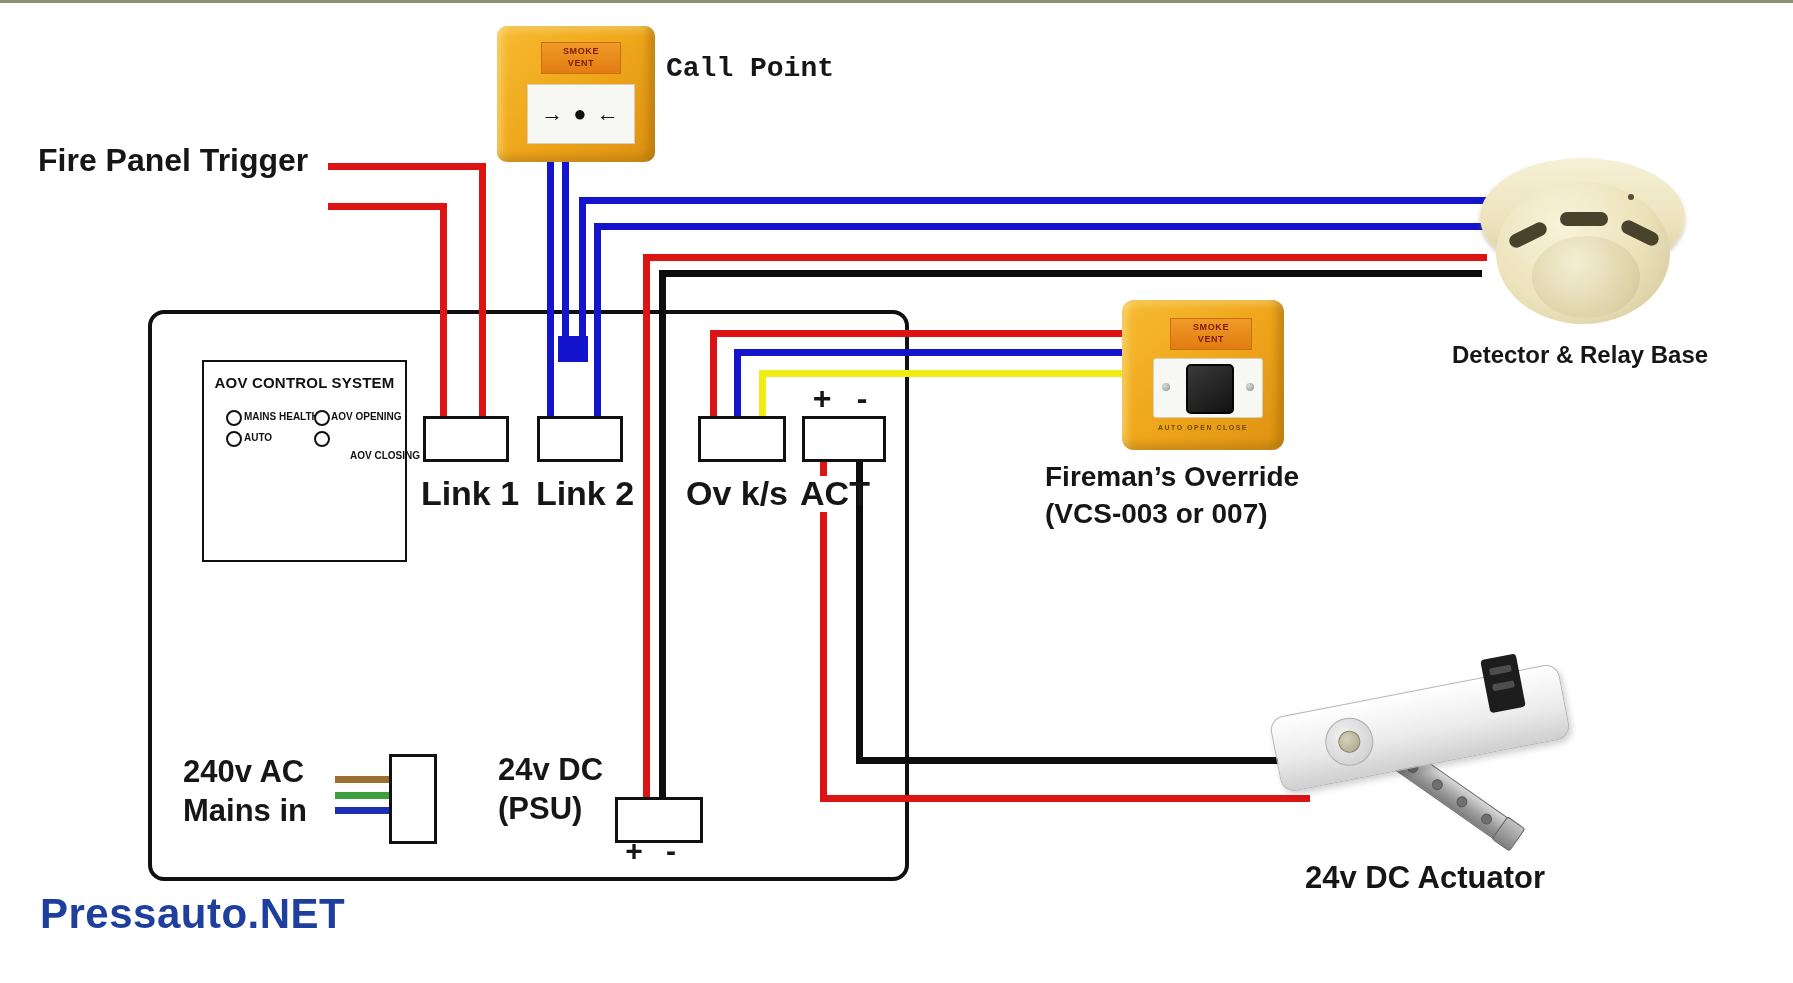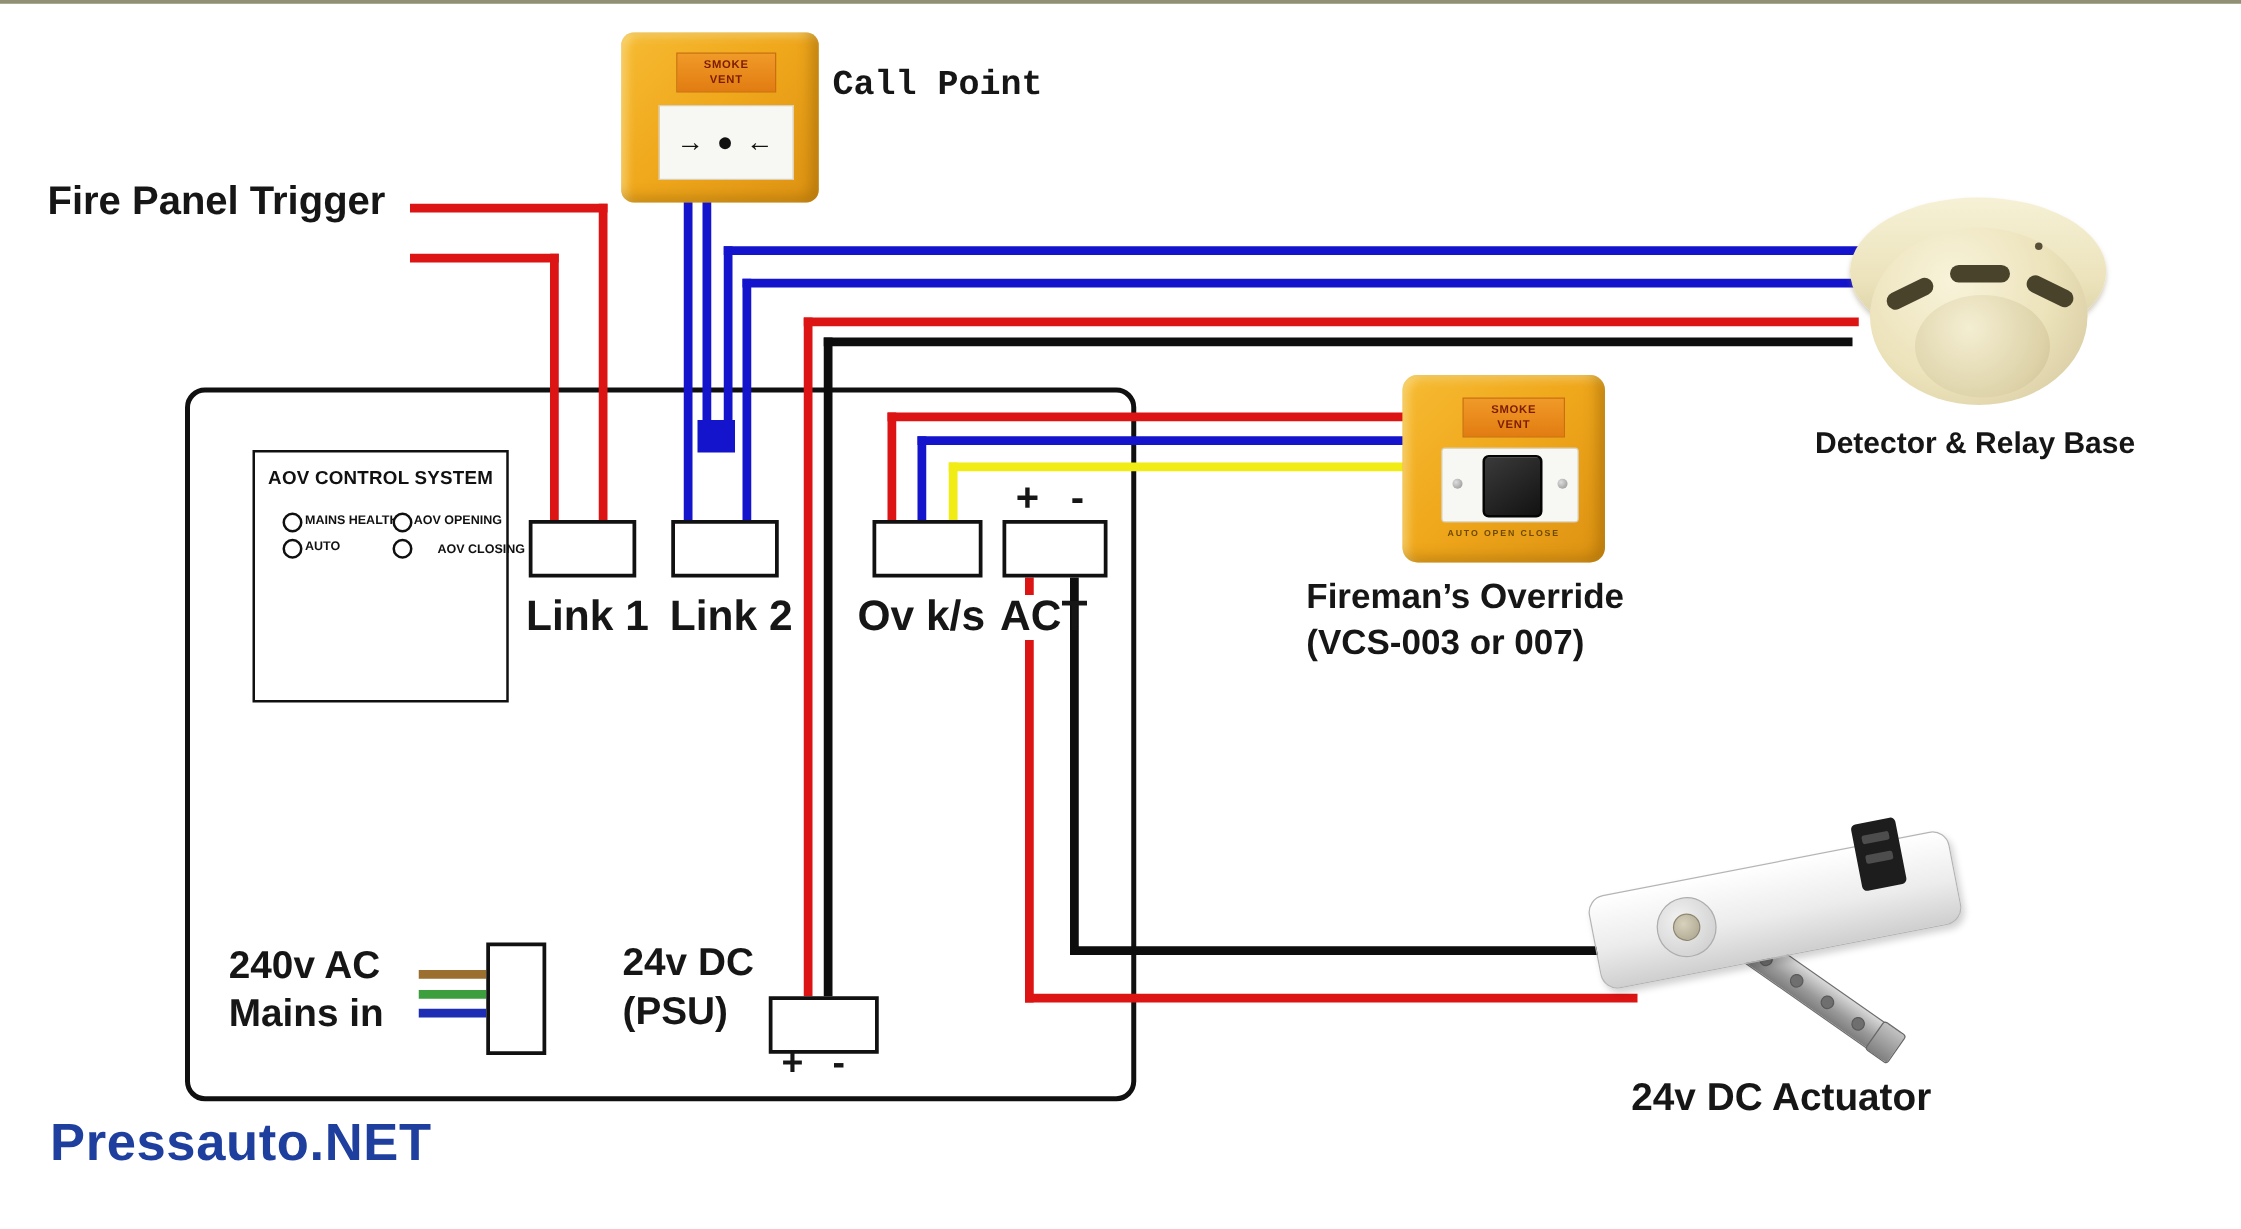--- a/index.html
+++ b/index.html
@@ -70,21 +70,21 @@
 
   <div id="aov-panel">
     <div id="aov-title">AOV CONTROL SYSTEM</div>
     <div class="led" style="left:22px;top:48px;"></div>
     <div class="led-label" style="left:40px;top:49px;">MAINS HEALTHY</div>
     <div class="led" style="left:110px;top:48px;"></div>
     <div class="led-label" style="left:127px;top:49px;">AOV OPENING</div>
     <div class="led" style="left:22px;top:69px;"></div>
     <div class="led-label" style="left:40px;top:70px;">AUTO</div>
     <div class="led" style="left:110px;top:69px;"></div>
-    <div class="led-label" style="left:127px;top:72px;padding-left:19px;">AOV CLOSING</div>
+    <div class="led-label" style="left:127px;top:88px;padding-left:19px;">AOV CLOSING</div>
   </div>
 
   <div class="wire" style="left: 328px; top: 163px; width: 158px; height: 7px; background: rgb(221, 20, 20);"></div>
   <div class="wire" style="left: 479px; top: 163px; width: 7px; height: 257px; background: rgb(221, 20, 20);"></div>
   <div class="wire" style="left: 328px; top: 203px; width: 119px; height: 7px; background: rgb(221, 20, 20);"></div>
   <div class="wire" style="left: 440px; top: 203px; width: 7px; height: 217px; background: rgb(221, 20, 20);"></div>
 
   <div class="wire" style="left: 547px; top: 152px; width: 7px; height: 268px; background: rgb(20, 20, 204);"></div>
   <div class="wire" style="left: 562px; top: 152px; width: 7px; height: 190px; background: rgb(20, 20, 204);"></div>
 

